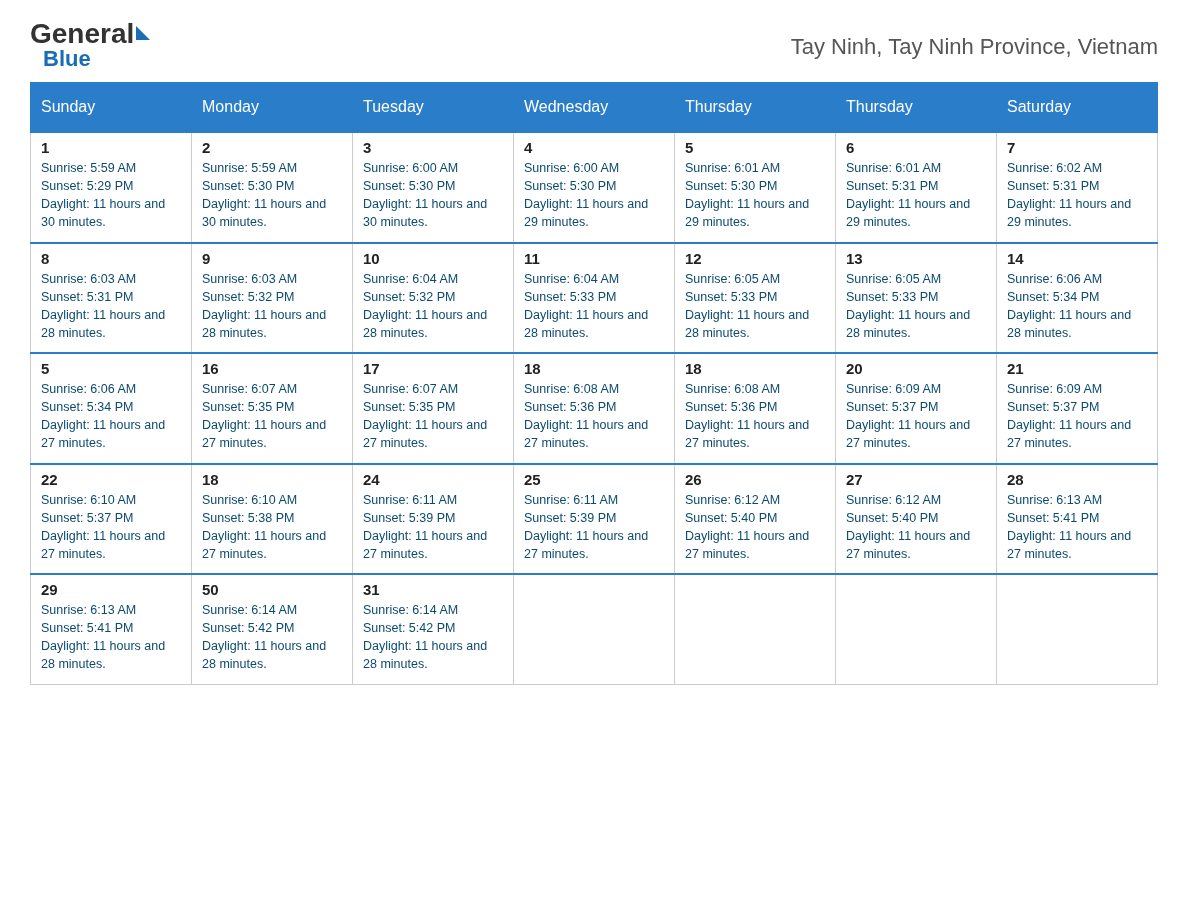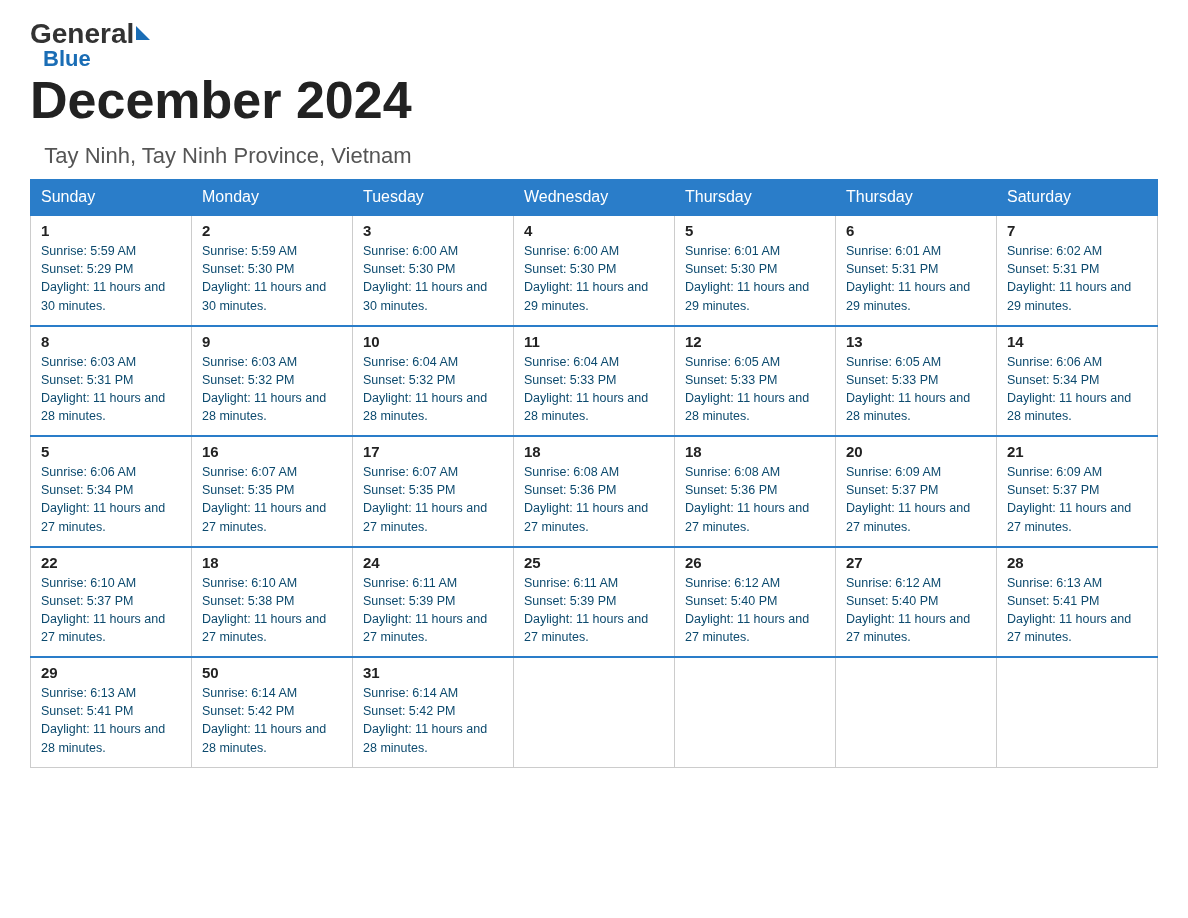--- a/index.html
+++ b/index.html
@@ -8,21 +8,20 @@
       background: #fff;
       width: 1188px;
       min-height: 918px;
       padding: 20px 30px;
     }
     .header {
       display: flex;
       justify-content: space-between;
       align-items: flex-start;
       margin-bottom: 10px;
-      flex-direction: column;
     }
     .logo {
       display: flex;
       flex-direction: column;
       align-items: flex-start;
     }
     .logo-text {
       display: flex;
       align-items: center;
       font-size: 28px;
@@ -65,21 +64,21 @@
     .calendar {
       width: 100%;
       border-collapse: collapse;
       margin-top: 10px;
     }
     .calendar th {
       background: #2a7dc9;
       color: #fff;
       font-size: 16px;
       font-weight: normal;
-      padding: 8px 10px;
+      padding: 15px 10px;
       text-align: left;
       border: 1px solid #2a7dc9;
       margin-top: 36px;
     }
     .calendar td {
       vertical-align: top;
       padding: 6px 10px 10px 10px;
       border: 1px solid #ccc;
       width: 14.28%;
       font-size: 13px;
@@ -109,21 +108,20 @@
 
 <div class="header">
   <div class="logo">
     <div class="logo-text">
       <span class="logo-general">General</span>
       <span class="logo-triangle"></span>
     </div>
     <span class="logo-sub">Blue</span>
   </div>
   <div class="title-section">
-    <div class="month-title">December 2024</div>
     <div class="location">Tay Ninh, Tay Ninh Province, Vietnam</div>
   </div>
 </div>
 
 <table class="calendar">
   <thead>
     <tr>
     <th>Sunday</th>
         <th>Monday</th>
         <th>Tuesday</th>

